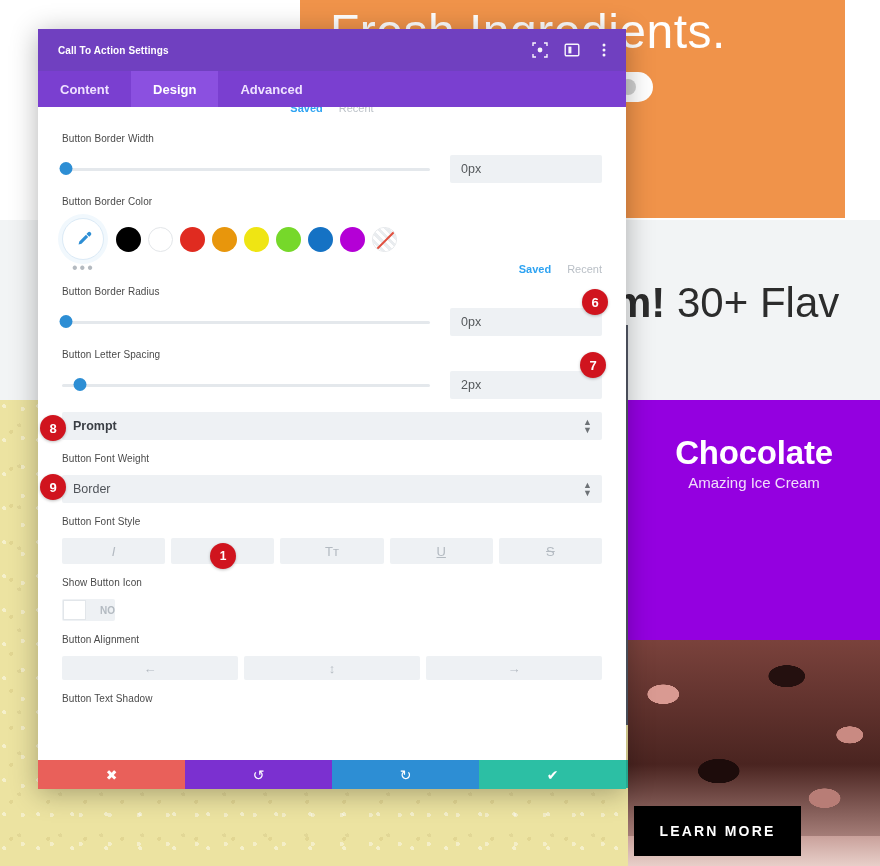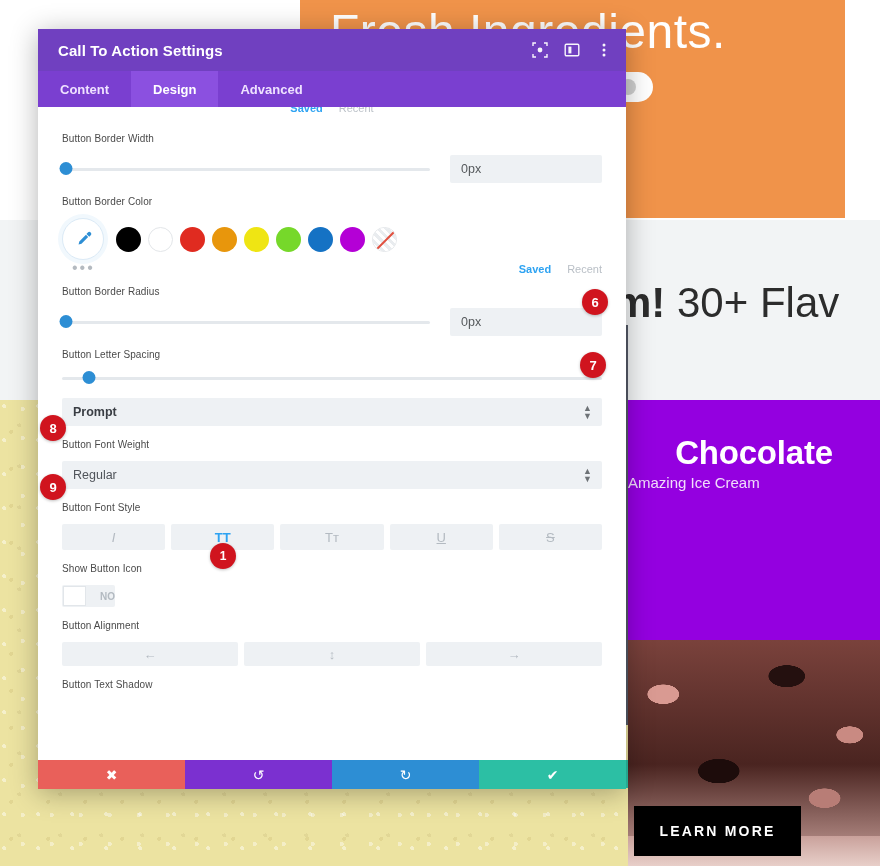--- a/index.html
+++ b/index.html
@@ -59,21 +59,21 @@
     border-bottom-left-radius: 70% 60px;
     border-bottom-right-radius: 70% 60px;
   }
   .bg-choc-title {
     position:absolute; left:628px; top:434px; width:252px;
     text-align:center; color:#ffffff; font-size:33px; font-weight:700;
     letter-spacing:-.2px;
   }
   .bg-choc-sub {
     position:absolute; left:628px; top:474px; width:252px;
-    text-align:left; color:#f1dcfb; font-size:15px; font-weight:400;
+    text-align:center; color:#f1dcfb; font-size:15px; font-weight:400;
   }
 
   
   .bg-rail { position:absolute; left:619px; top:325px; width:9px; height:400px; background:#545a66; }
 
   
   .bg-photo {
     position:absolute; left:628px; top:640px; width:252px; height:226px;
     background:#6d3a35;
     background-image:
@@ -102,21 +102,21 @@
     position:absolute; left:38px; top:29px; width:588px; height:760px;
     background:#ffffff;
     box-shadow:0 4px 26px rgba(0,0,0,.30);
     display:flex; flex-direction:column;
     overflow:hidden;
   }
   .m-titlebar {
     height:42px; background:#7040c0; flex:0 0 42px;
     display:flex; align-items:center; padding:0 14px 0 20px;
   }
-  .m-title { color:#fff; font-size:15px; font-weight:700; flex:1; letter-spacing:.1px; }
+  .m-title { color:#fff; font-size:10px; font-weight:700; flex:1; letter-spacing:.1px; }
   .m-ticons { display:flex; align-items:center; gap:16px; }
   .m-ticon { width:16px; height:16px; position:relative; opacity:.95; cursor:pointer; }
 
   .m-tabs { height:36px; background:#7a3fd0; flex:0 0 36px; display:flex; }
   .m-tab {
     padding:0 22px; display:flex; align-items:center; justify-content:center;
     color:#efe2ff; font-size:13px; font-weight:700; cursor:pointer;
     min-width:78px;
   }
   .m-tab.active { background:#8b50e0; color:#ffffff; }
@@ -343,34 +343,35 @@
       </div>
     </div>
 
     <div class="fld">
       <div class="fld-label">Button Letter Spacing</div>
       <div class="range-row">
         <div class="range">
           <div class="range-track"></div>
           <div class="range-knob" id="k-ls" style="left: 5%;"></div>
         </div>
+        <input class="num" type="text" id="v-ls" readonly="" value="2px" style="">
       </div>
     </div>
 
     <div class="fld">
       <div class="select bold">
         <span>Prompt</span>
         <span class="caret">▲<br>▼</span>
       </div>
     </div>
 
     <div class="fld">
       <div class="fld-label">Button Font Weight</div>
       <div class="select">
-        <span>Regular</span>
+        <span>Border</span>
         <span class="caret">▲<br>▼</span>
       </div>
     </div>
 
     <div class="fld">
       <div class="fld-label">Button Font Style</div>
       <div class="seg">
         <div class="seg-btn" style="font-style:italic;">I</div>
         <div class="seg-btn on">TT</div>
         <div class="seg-btn">Tᴛ</div>

